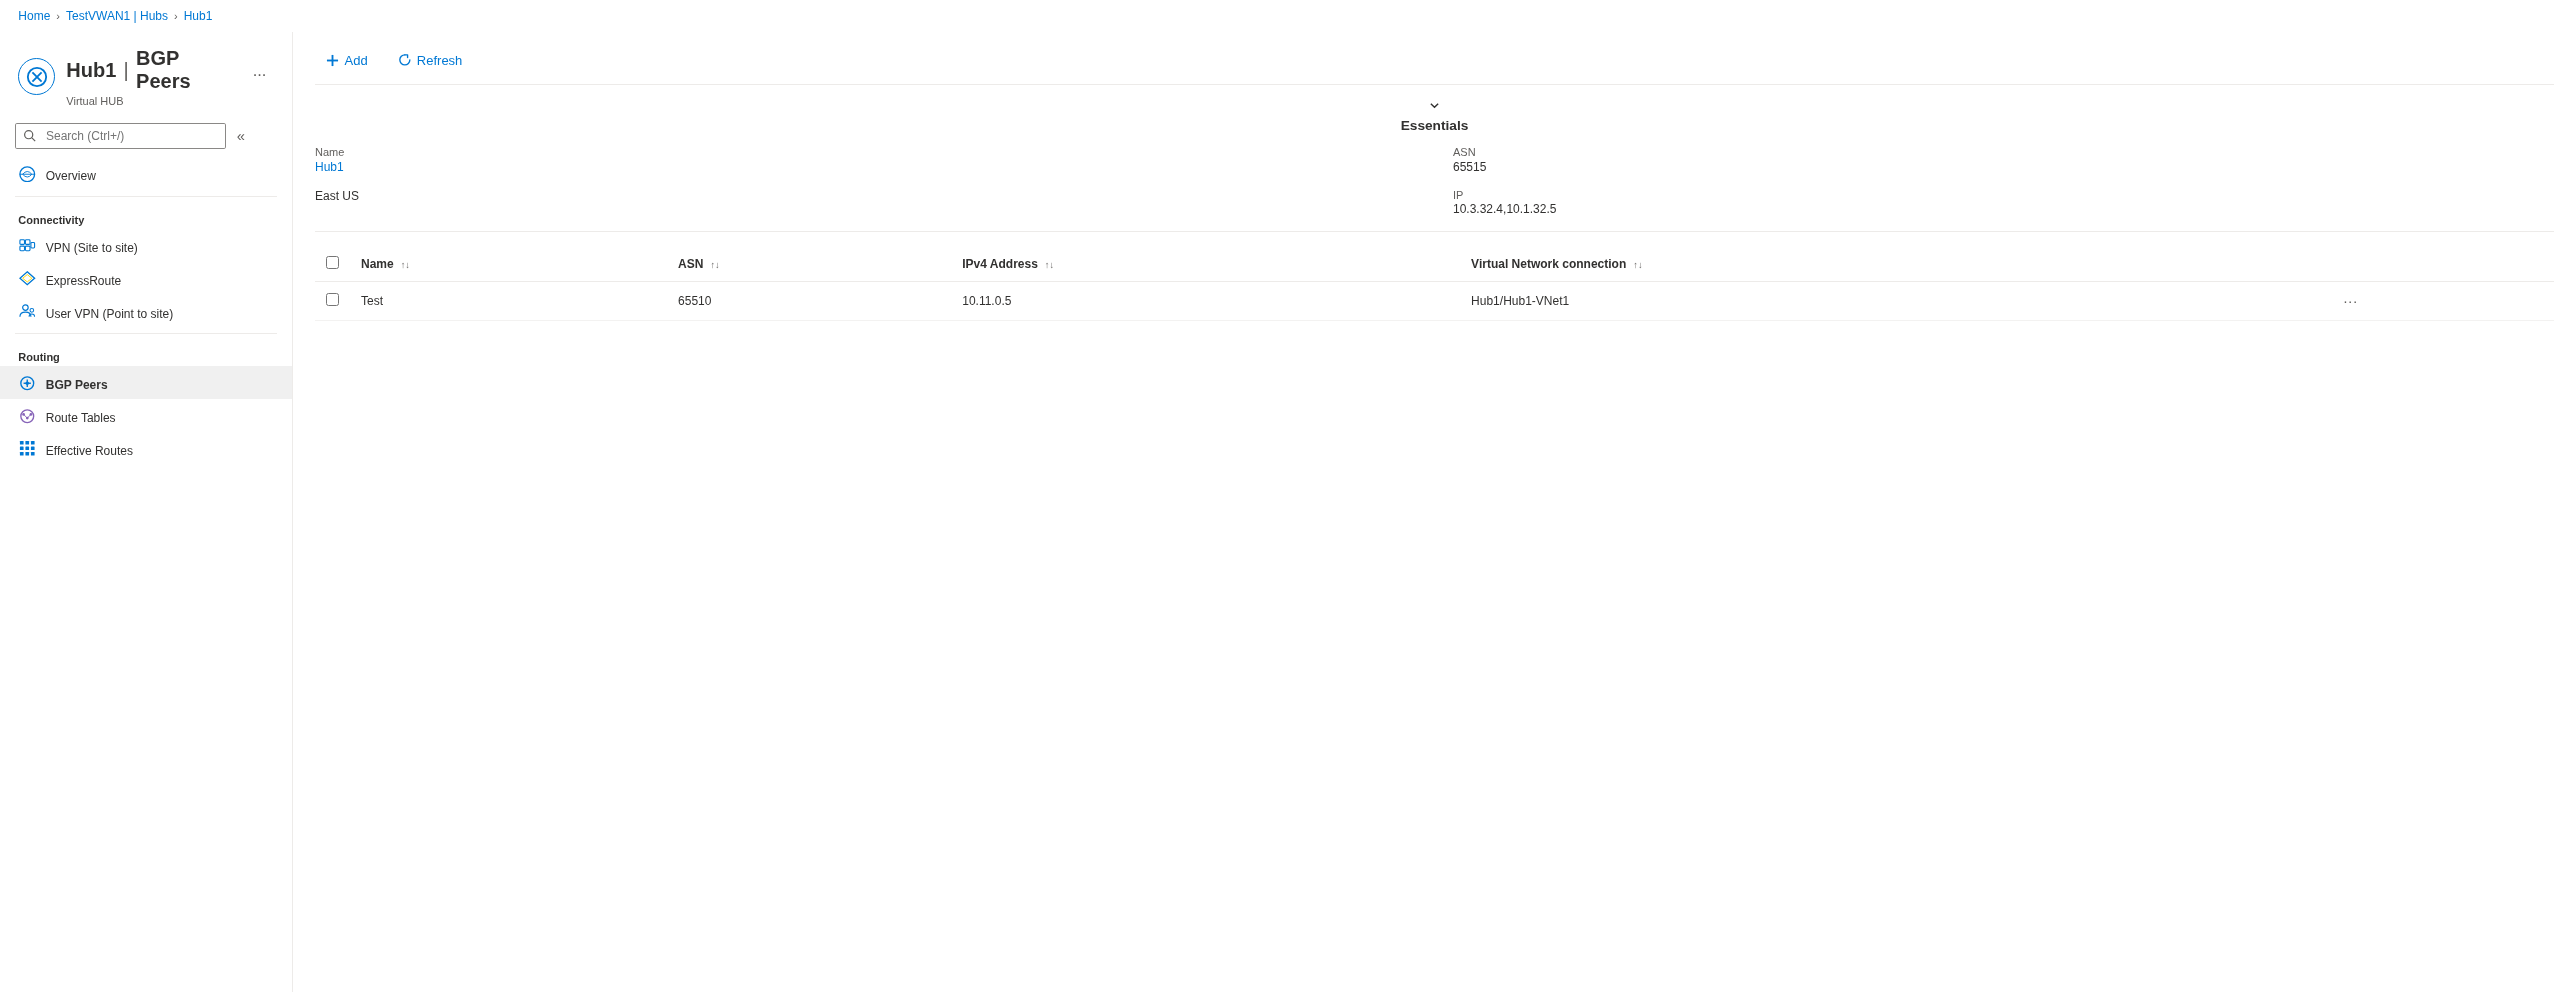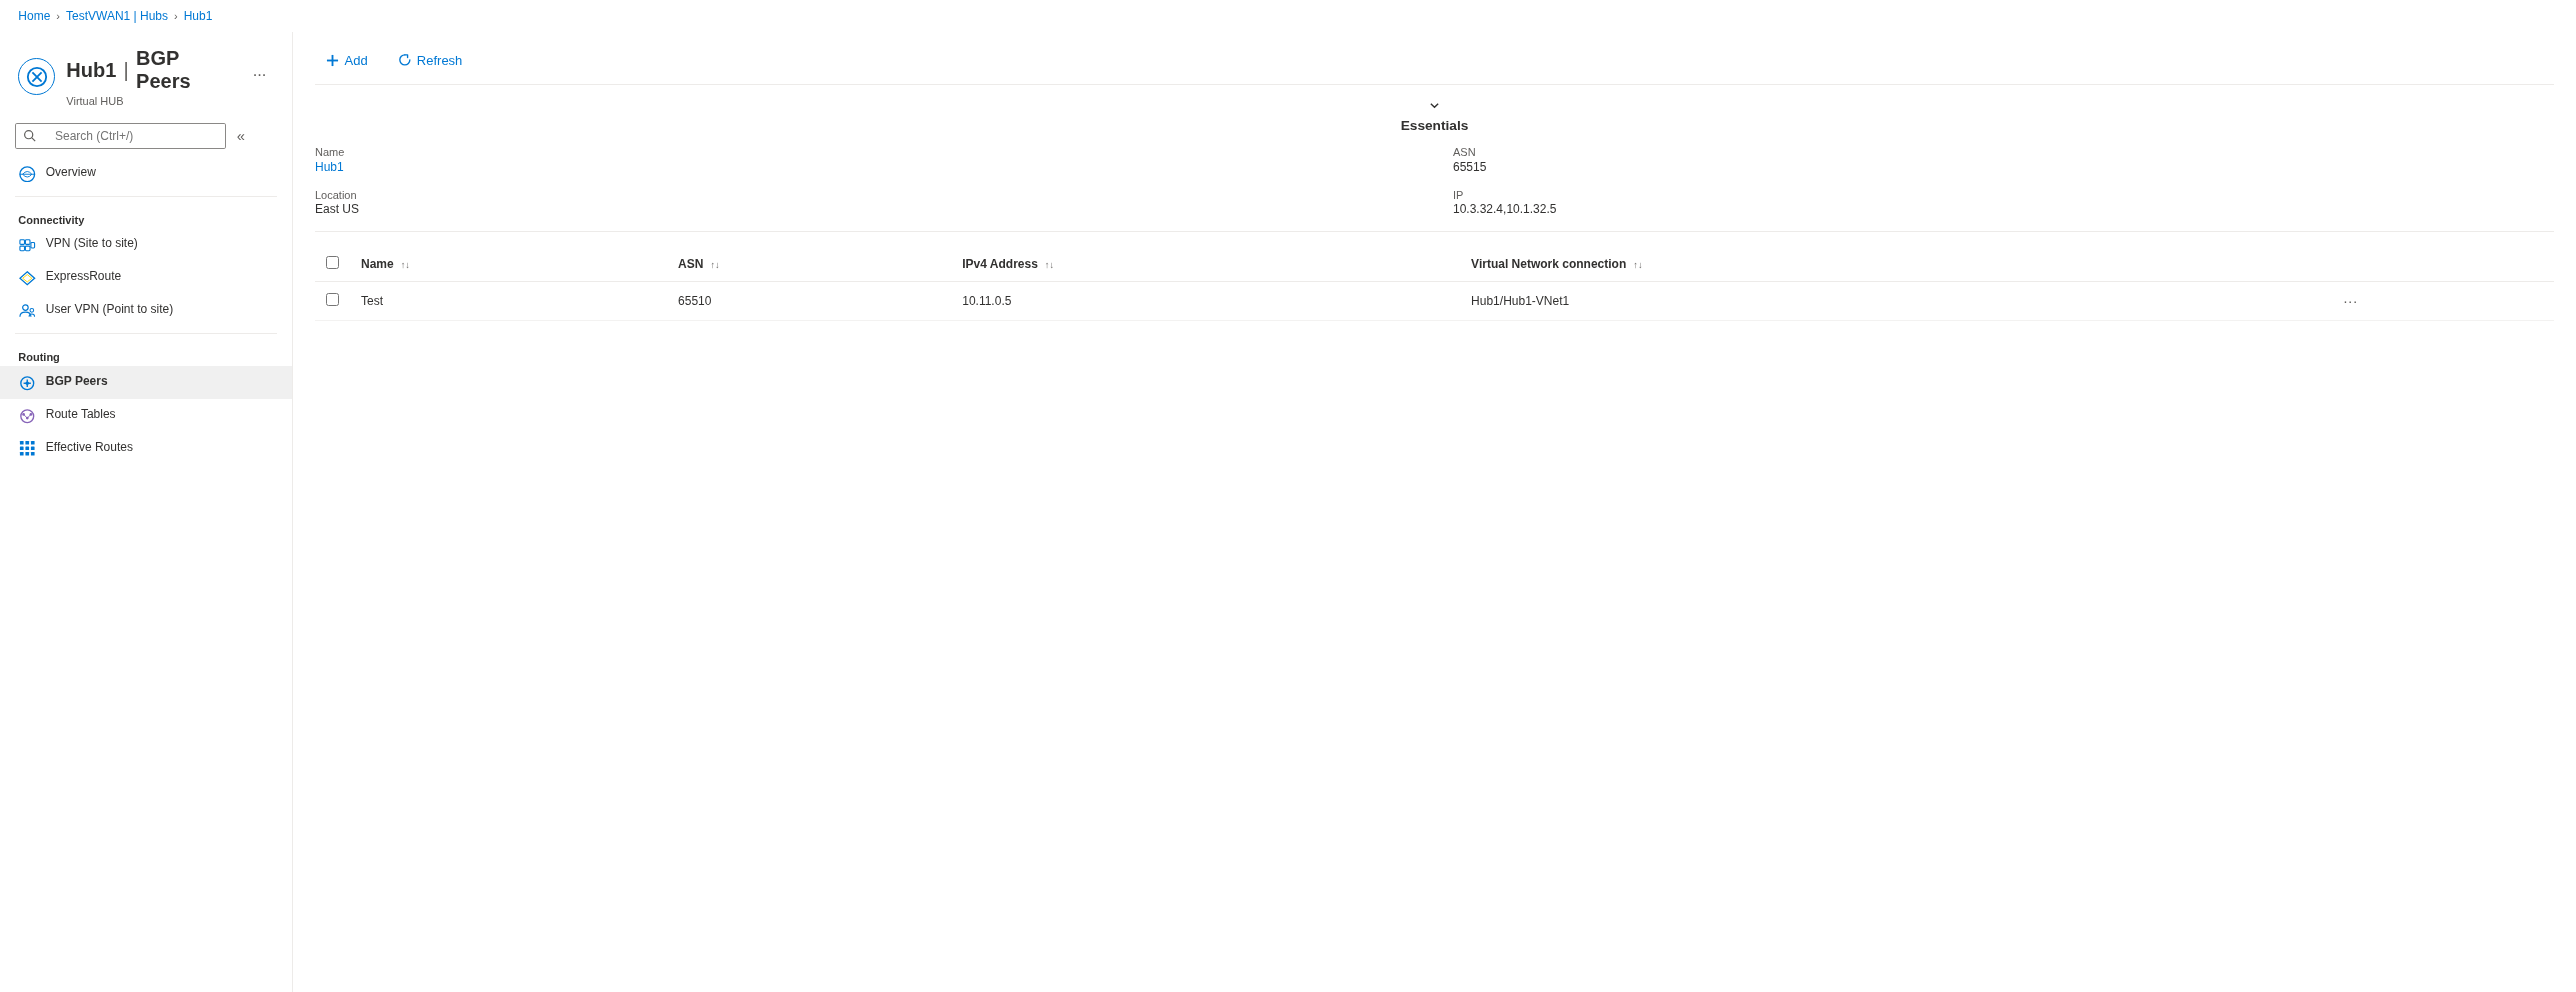--- a/index.html
+++ b/index.html
@@ -20,29 +20,29 @@
     
     .resource-header { display: flex; align-items: center; gap: 11px; padding: 14.7px 18.3px 7.3px 18.3px; }
     .resource-icon { width: 37px; height: 37px; border-radius: 50%; background: #fff; border: 1.8px solid #0078d4; display: flex; align-items: center; justify-content: center; flex-shrink: 0; }
     .resource-icon svg { width: 22px; height: 22px; }
     .resource-title-area h1 { font-size: 20px; font-weight: 600; color: #323130; display: flex; align-items: center; gap: 7.3px; }
     .resource-subtitle { font-size: 11px; color: #605e5c; margin-top: 1.8px; }
     .more-btn { background: none; border: none; cursor: pointer; font-size: 16.5px; color: #605e5c; padding: 3.7px 7.3px; }
 
     
     .search-area { padding: 9.2px 14.7px; }
-    .search-box { display: flex; align-items: center; border: 0.9px solid #8a8886; border-radius: 1.8px; padding: 4.6px 7.3px; width: 211px; gap: 19px; cursor: text; }
+    .search-box { display: flex; align-items: center; border: 0.9px solid #8a8886; border-radius: 1.8px; padding: 4.6px 7.3px; width: 211px; gap: 10px; cursor: text; }
     .search-box input { border: none; outline: none; font-size: 12px; color: #323130; width: 100%; background: transparent; }
     .search-box svg { color: #605e5c; flex-shrink: 0; }
     .collapse-btn { background: none; border: none; cursor: pointer; font-size: 14.7px; color: #605e5c; padding: 3.7px 7.3px; margin-left: 3.7px; }
 
     
     .nav-section-label { font-size: 11px; font-weight: 700; color: #323130; padding: 11px 18.3px 3.7px 18.3px; }
     .nav-divider { height: 0.9px; background: #edebe9; margin: 5.5px 14.7px; }
-    .nav-item { display: flex; align-items: flex-start; gap: 9.2px; padding: 7.3px 18.3px; cursor: pointer; font-size: 12px; color: #323130; }
+    .nav-item { display: flex; align-items: flex-end; gap: 9.2px; padding: 7.3px 18.3px; cursor: pointer; font-size: 12px; color: #323130; }
     .nav-item.active { background: #f0f0f0; font-weight: 600; }
     .nav-item .nav-icon { width: 18.3px; height: 18.3px; display: flex; align-items: center; justify-content: center; flex-shrink: 0; }
 
     
     .content { flex: 1; overflow-y: auto; padding: 0 22px 22px 22px; }
 
     
     .toolbar { display: flex; align-items: center; gap: 8px; padding: 14.7px 0 11px 0; border-bottom: 0.9px solid #edebe9; }
     .toolbar-btn { display: flex; align-items: center; gap: 5.5px; padding: 5.5px 11px; background: none; border: none; cursor: pointer; font-size: 13px; color: #0078d4; border-radius: 1.8px; }
 
@@ -242,21 +242,20 @@
             <a href="#">Hub1</a>
           </div>
         </div>
 
         <div class="essentials-item">
           <label>ASN</label>
           <div class="value">65515</div>
         </div>
 
         <div class="essentials-item">
-          <label>Location</label>
           <div class="value">East US</div>
         </div>
 
         <div class="essentials-item">
           <label>IP</label>
           <div class="value">10.3.32.4,10.1.32.5</div>
         </div>
       </div>
     </div>
 

